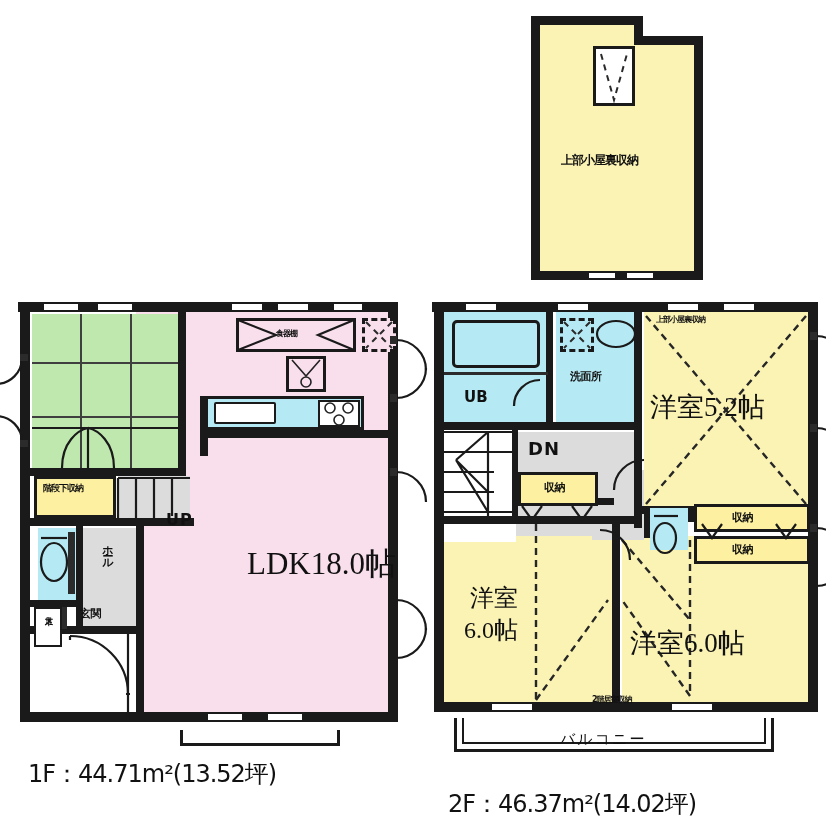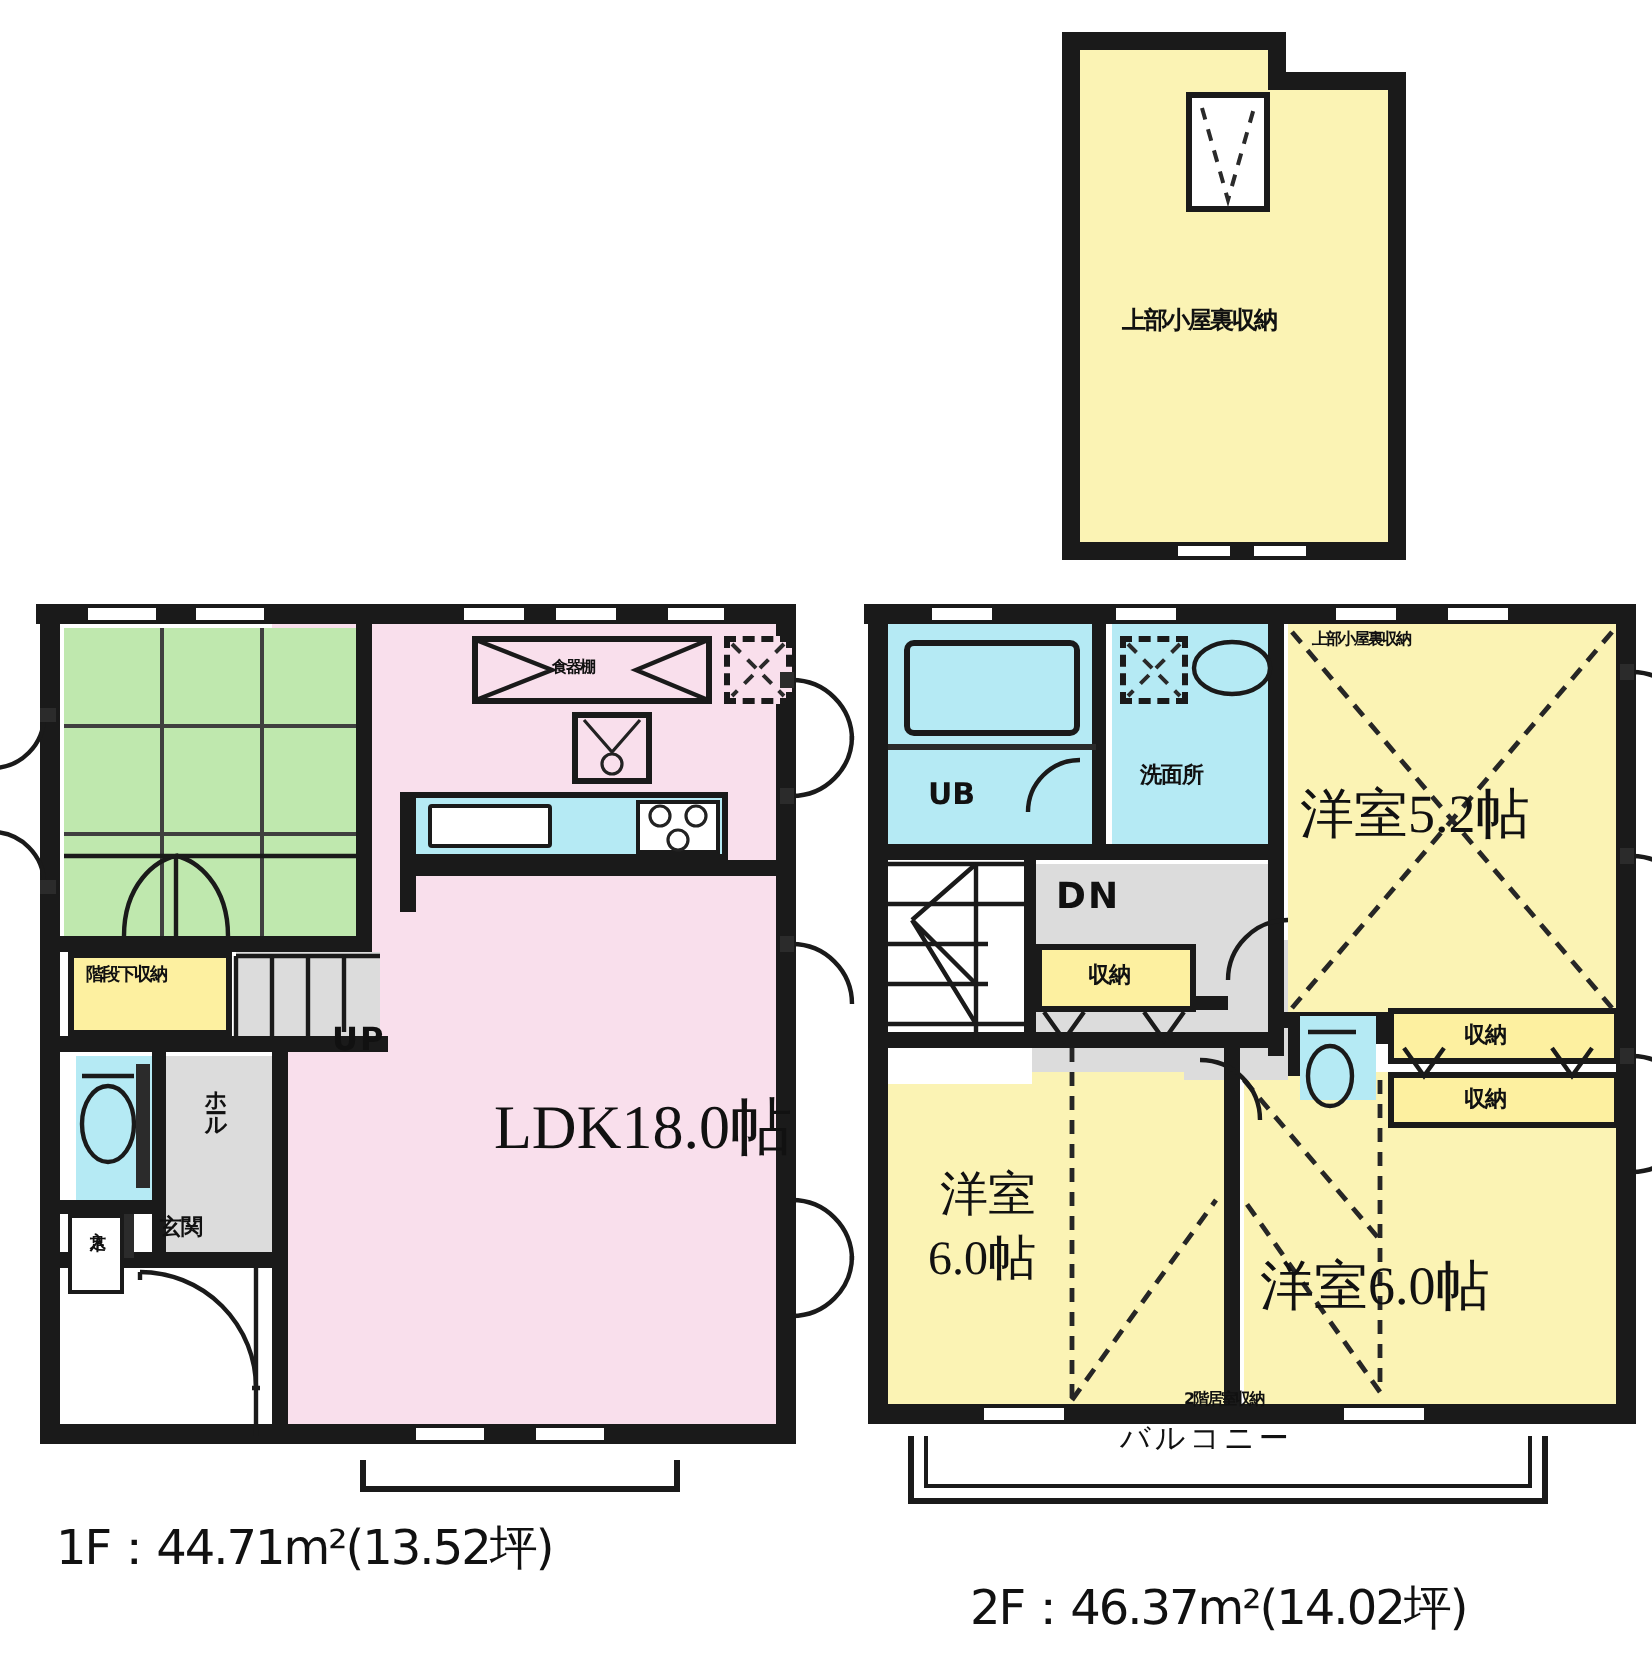--- a/index.html
+++ b/index.html
@@ -271,21 +271,21 @@
     <svg class="ov" width="386" height="430">
       <path class="door" d="M108,80 A26,26 0 0 0 82,106"></path>
     </svg>
 
     <div class="abs" style="left:128px;top:18px;width:34px;height:34px;border:3px dashed #1a1a1a;
                 background:#b5eaf4;"></div>
     <svg class="ov" width="386" height="430">
       <path class="dash-thin" d="M132,22 L158,48 M158,22 L132,48"></path>
       <ellipse class="solid" cx="184" cy="34" rx="19" ry="13"></ellipse>
     </svg>
-    <div class="lbl lbl-tiny" style="left:138px;top:82px;font-size:11px;">洗面所</div>
+    <div class="lbl lbl-tiny" style="left:138px;top:72px;font-size:11px;font-family:Liberation Mono, monospace;">洗面所</div>
 
     <svg class="ov" width="386" height="430">
       <path class="solid" d="M12,132 L80,132 M12,152 L80,152 M12,172 L62,172
                              M12,192 L62,192 M12,212 L80,212"></path>
       <path class="solid" d="M56,132 L56,220"></path>
       <path class="solid" d="M24,160 L56,132 M24,160 L56,192 M24,160 L56,212"></path>
     </svg>
     <div class="lbl lbl-dn" style="left:96px;top:140px;text-align:center;">DN</div>
 
     <div class="abs" style="left:86px;top:172px;width:80px;height:34px;background:#fdf0a0;
@@ -346,20 +346,20 @@
     <div class="lbl lbl-room" style="left:198px;top:330px;">洋室6.0帖</div>
 
     <div class="lbl lbl-mini" style="left:224px;top:16px;">上部小屋裏収納</div>
 
     <div class="lbl lbl-mini" style="left:160px;top:396px;">2階居室収納</div>
 
     <div class="abs" style="left:22px;top:418px;width:320px;height:34px;border:3px solid #1a1a1a;
                 border-top:none;background:#ffffff;"></div>
     <div class="abs" style="left:30px;top:418px;width:304px;height:26px;border:2px solid #1a1a1a;
                 border-top:none;background:#ffffff;"></div>
-    <div class="lbl lbl-balc" style="left:128px;top:412px;text-align:center;">バルコニー</div>
+    <div class="lbl lbl-balc" style="left:128px;top:432px;text-align:center;">バルコニー</div>
     <div class="fill f-white" style="left:60px;top:404px;width:40px;height:6px;"></div>
     <div class="fill f-white" style="left:240px;top:404px;width:40px;height:6px;"></div>
   </div>
 
-  <div class="lbl lbl-caption" style="left:448px;top:792px;margin-left:37px;">2F：46.37m²(14.02坪)</div>
+  <div class="lbl lbl-caption" style="left:448px;top:792px;">2F：46.37m²(14.02坪)</div>
 
 </div>
 
 </body></html>

